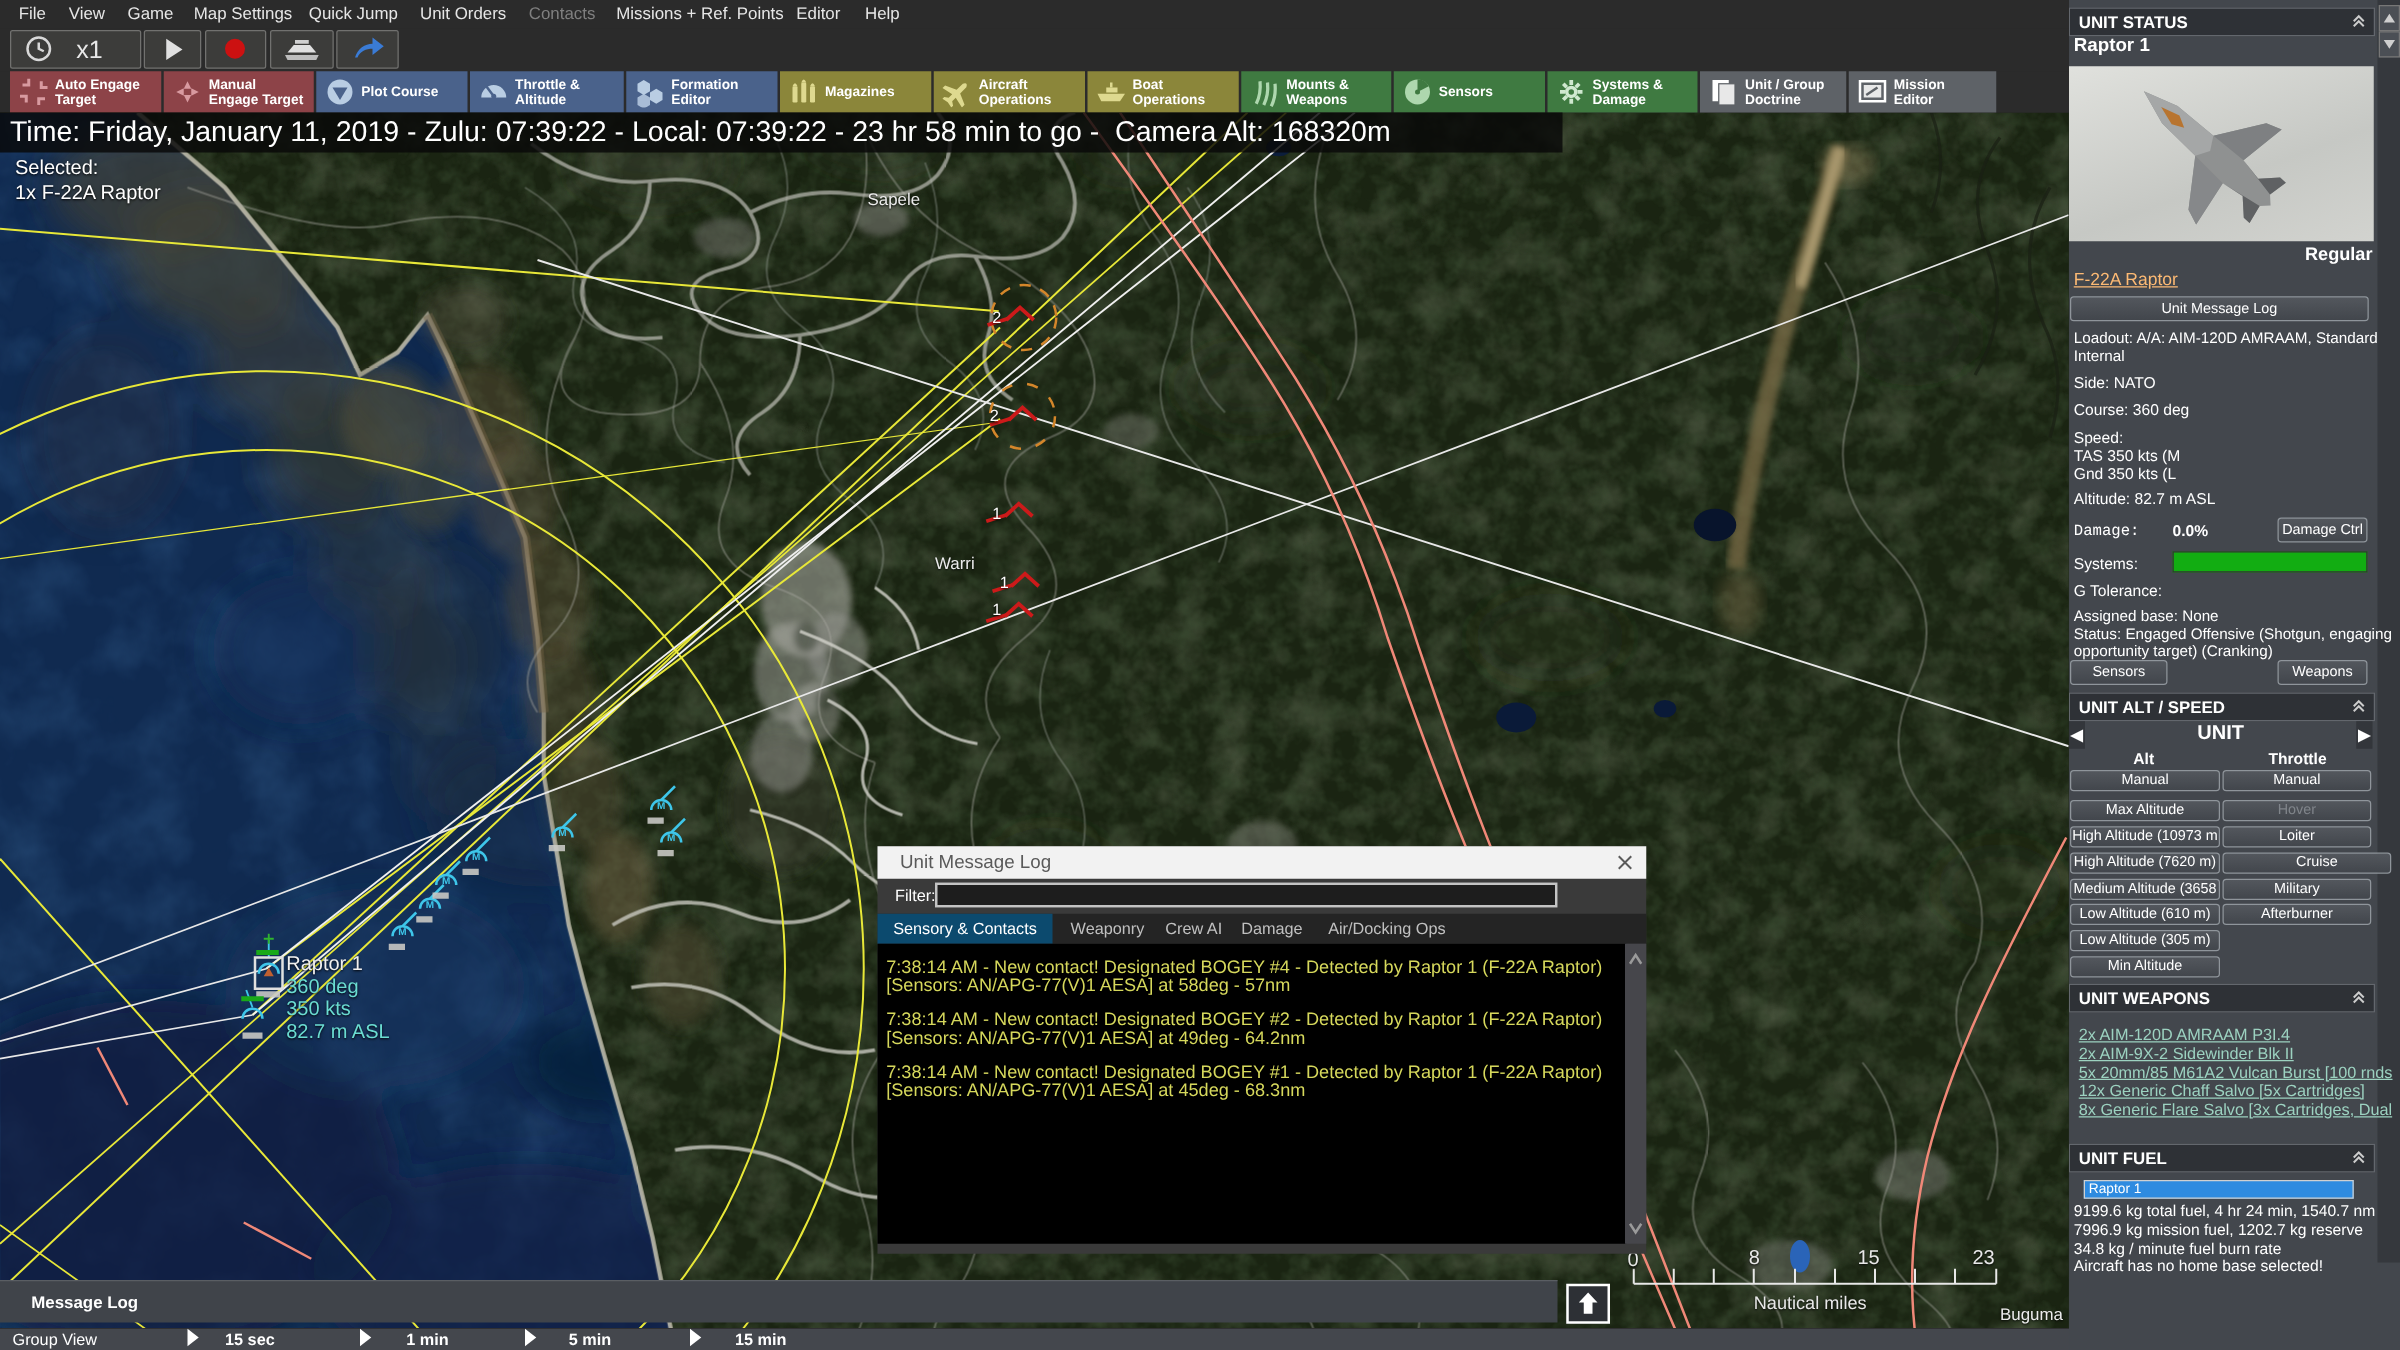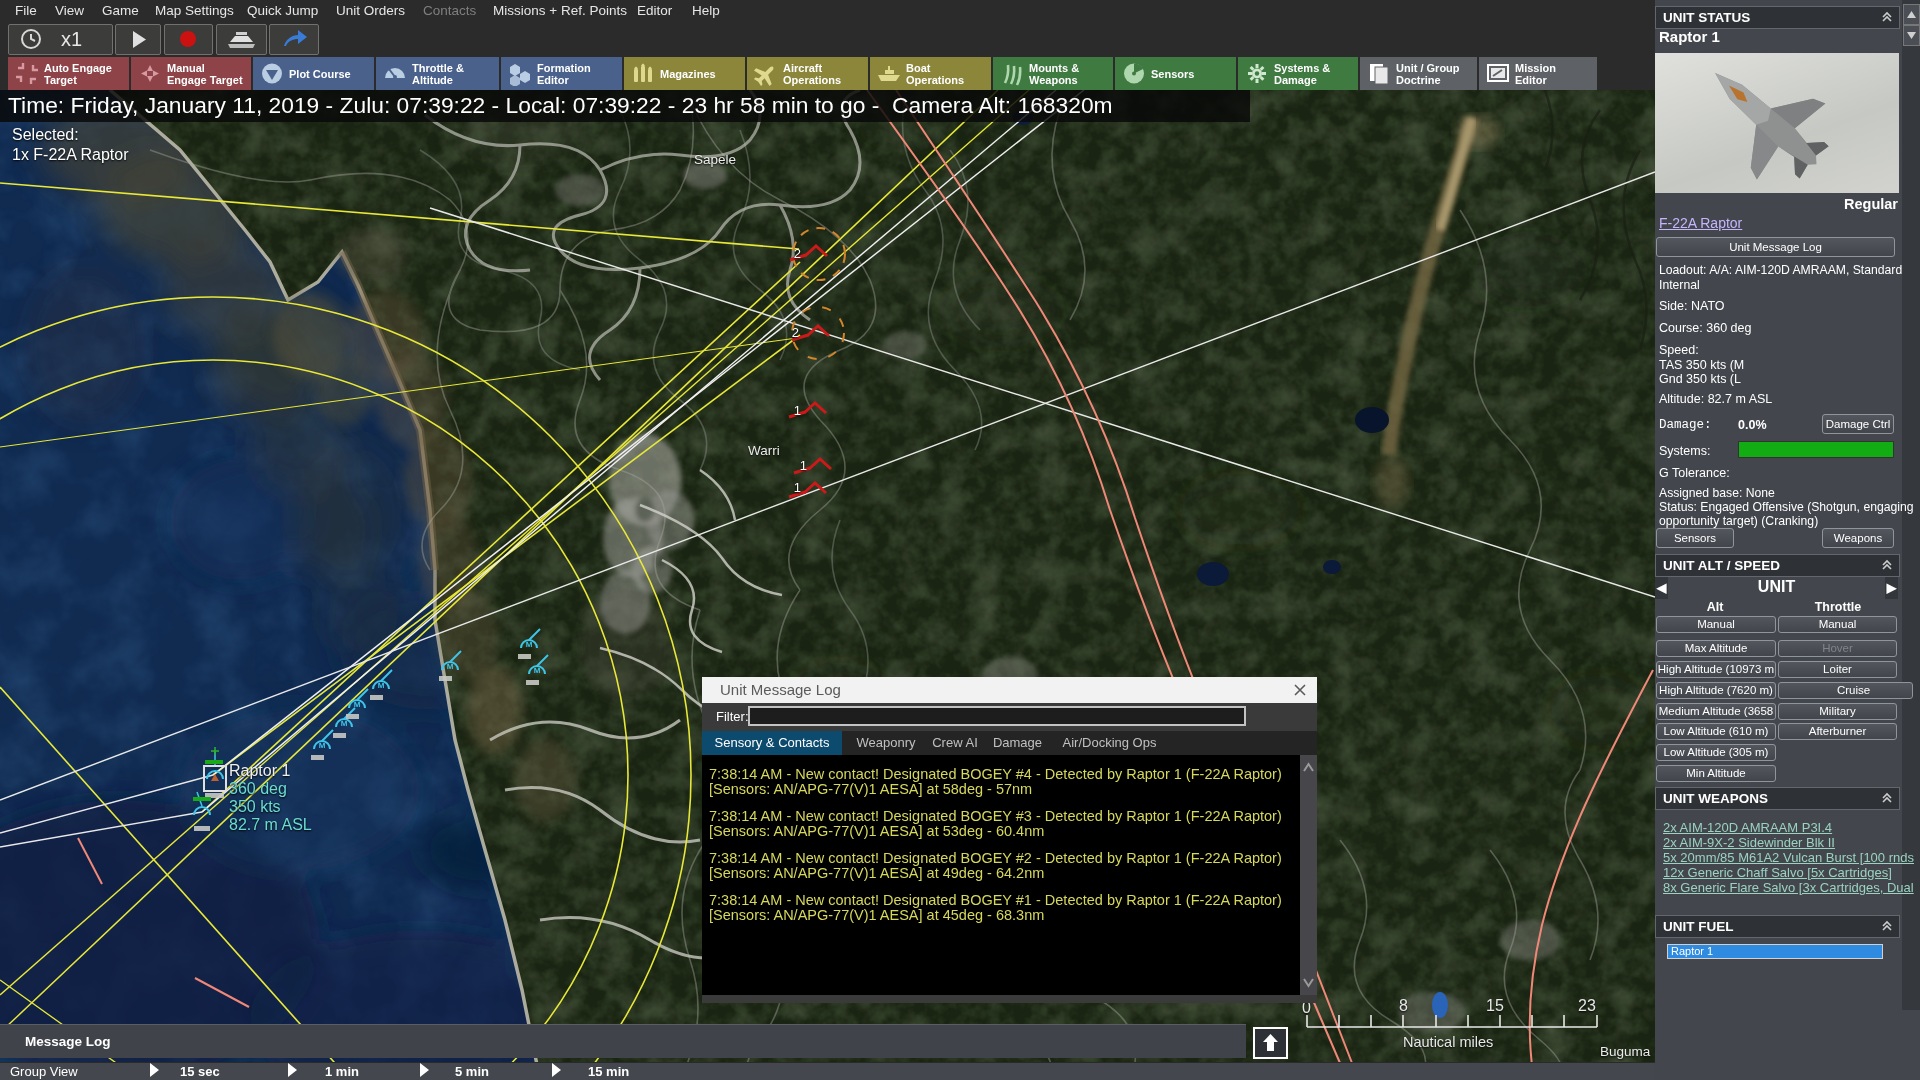--- a/index.html
+++ b/index.html
@@ -28,21 +28,21 @@
     color:#fff;font-size:13px;line-height:17px;}
   .ptri{display:inline-block;width:0;height:0;border-left:9px solid #fff;border-top:7px solid transparent;
     border-bottom:7px solid transparent;vertical-align:middle;margin:-2px 0 0 0;}
   
   #rpanel{left:1655px;top:0;width:265px;height:1080px;background:#43474d;color:#fff;font-size:12.5px;white-space:nowrap;}
   .phdr{position:absolute;left:0px;width:243px;height:21px;background:#2e3136;border:1px solid #63676d;
     color:#fff;font-weight:bold;font-size:13.5px;line-height:21px;}
   .phdr .chev{position:absolute;right:6px;top:4px;}
   .pbtn{position:absolute;background:linear-gradient(#53575d,#42464c);border:1px solid #8f959b;border-radius:3px;
     color:#fff;font-size:11.5px;text-align:center;white-space:nowrap;overflow:hidden;}
-  .lnk{color:#c4b5fd;text-decoration:underline;}
+  .lnk{color:#fdba74;text-decoration:underline;}
   .wlnk{color:#9cd2c0;text-decoration:underline;font-size:13px;}
   
   #dlg{left:702px;top:677px;width:615px;height:326px;background:#3a3a3a;}
   #dlgtitle{left:0;top:0;width:615px;height:26px;background:#f2f2f2;color:#5a5a5a;font-size:15px;line-height:26px;}
   #dlgtabs{left:0;top:54px;width:615px;height:24px;background:#242424;color:#c0c0c0;font-size:13px;}
   #dlgmsgs{left:0;top:78px;width:599px;height:240px;background:#000;color:#d6d85c;font-size:14.5px;
     line-height:15px;overflow:hidden;}
   .ment{margin:6px 0 0 7px;}
 </style></head>
 <body>
@@ -555,21 +555,20 @@
   <div class="abs" style="left:46px;top:29px;width:494px;height:16px;background:#1d1d1d;border:2px solid #c3c3c3;"></div>
   <div class="abs" id="dlgtabs">
     <div class="abs" style="left:0;top:0;width:140px;height:24px;background:#0c4a6e;color:#fff;text-align:center;line-height:24px;">Sensory &amp; Contacts</div>
     <div class="abs" style="left:152px;top:0;width:64px;text-align:center;line-height:24px;">Weaponry</div>
     <div class="abs" style="left:228px;top:0;width:50px;text-align:center;line-height:24px;">Crew AI</div>
     <div class="abs" style="left:288px;top:0;width:55px;text-align:center;line-height:24px;">Damage</div>
     <div class="abs" style="left:360px;top:0;width:95px;text-align:center;line-height:24px;">Air/Docking Ops</div>
   </div>
   <div class="abs" id="dlgmsgs">
     <div class="ment" style="margin-top:12px">7:38:14 AM - New contact! Designated BOGEY #4 - Detected by Raptor 1 (F-22A Raptor)<br>[Sensors: AN/APG-77(V)1 AESA] at 58deg - 57nm</div>
-    <div class="ment" style="margin-top:12px">7:38:14 AM - New contact! Designated BOGEY #3 - Detected by Raptor 1 (F-22A Raptor)<br>[Sensors: AN/APG-77(V)1 AESA] at 53deg - 60.4nm</div>
     <div class="ment" style="margin-top:12px">7:38:14 AM - New contact! Designated BOGEY #2 - Detected by Raptor 1 (F-22A Raptor)<br>[Sensors: AN/APG-77(V)1 AESA] at 49deg - 64.2nm</div>
     <div class="ment" style="margin-top:12px">7:38:14 AM - New contact! Designated BOGEY #1 - Detected by Raptor 1 (F-22A Raptor)<br>[Sensors: AN/APG-77(V)1 AESA] at 45deg - 68.3nm</div>
   </div>
   <div class="abs" style="left:598px;top:78px;width:17px;height:240px;background:#46464b;">
     <svg width="17" height="240">
           <path d="M4 16 L8.5 9 L13 16" stroke="#9a9a9a" stroke-width="2" fill="none"></path>
           <path d="M4 224 L8.5 231 L13 224" stroke="#9a9a9a" stroke-width="2" fill="none"></path>
         </svg>
   </div>
 </div>
@@ -665,15 +664,16 @@
   <div class="abs wlnk" style="left:8px;top:880px;">8x Generic Flare Salvo [3x Cartridges, Dual</div>
 
   <div class="phdr" style="top:915px;"><span style="margin-left:7px">UNIT FUEL</span>
     <svg class="chev" width="12" height="12" viewBox="0 0 12 12">
           <g stroke="#ccc" stroke-width="1.6" fill="none">
             <path d="M2 6 L6 2 L10 6"></path>
             <path d="M2 10 L6 6 L10 10"></path>
           </g>
         </svg></div>
   <div class="abs" style="left:12px;top:944px;width:214px;height:13px;background:#2e8be0;border:1px solid #d0d0d0;color:#fff;font-size:11px;line-height:13px;"><span style="margin-left:3px">Raptor 1</span></div>
+  <div class="abs" style="left:4px;top:962px;line-height:14.8px;">9199.6 kg total fuel, 4 hr 24 min, 1540.7 nm<br>7996.9 kg mission fuel, 1202.7 kg reserve<br>34.8 kg / minute fuel burn rate<br>Aircraft has no home base selected!</div>
 </div>
 
 </div>
 
 </body></html>

